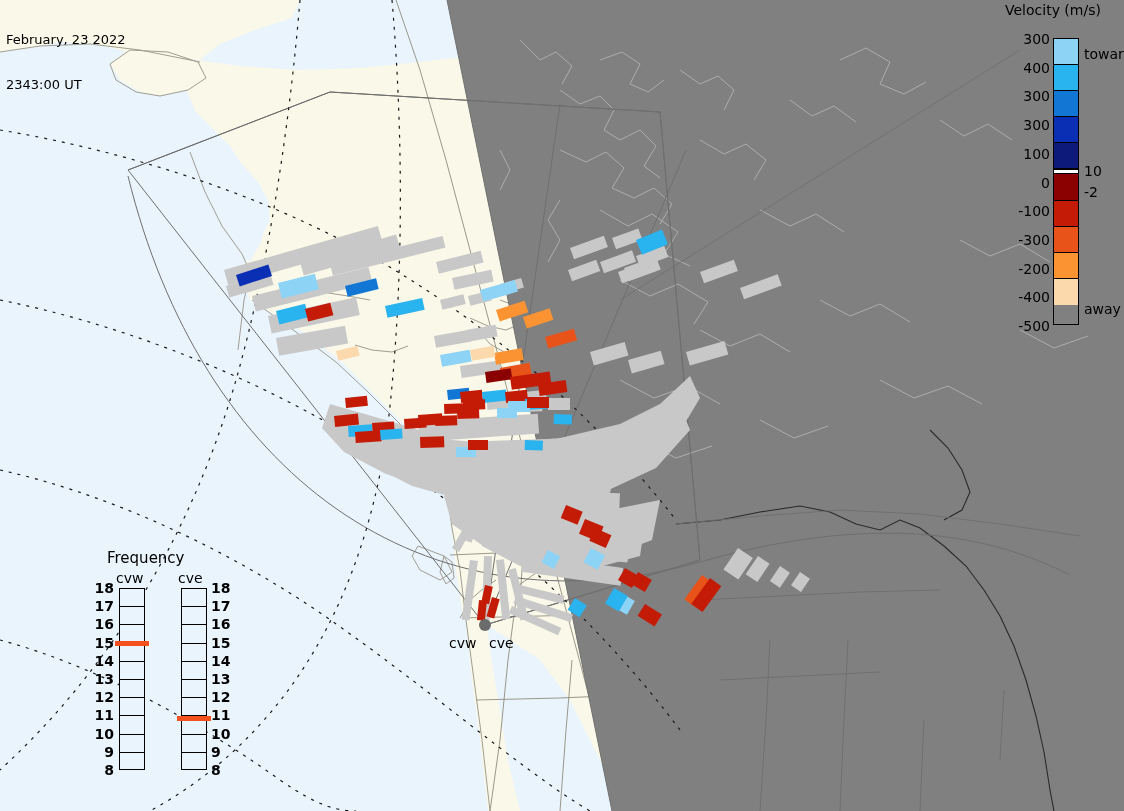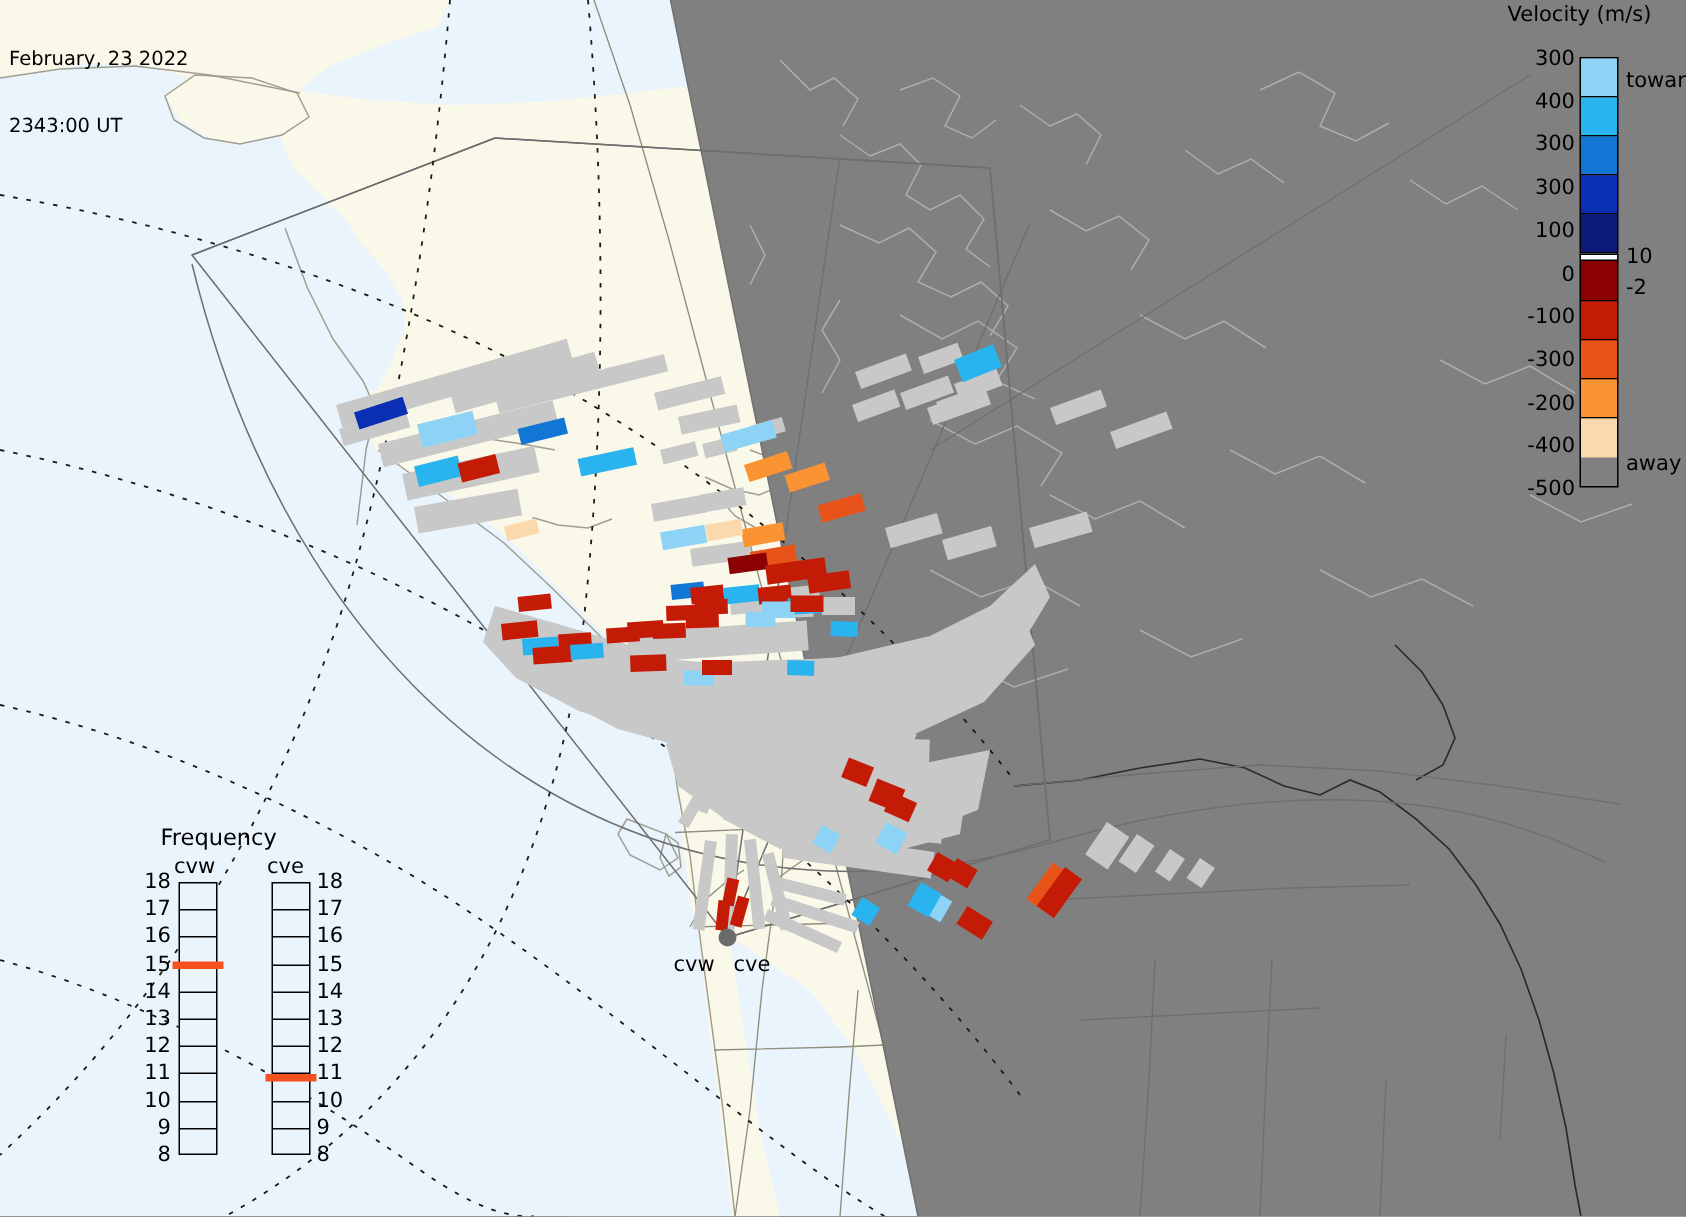--- a/index.html
+++ b/index.html
@@ -29,21 +29,21 @@
 
   
   #freq-title{left:107px;top:549px;font-size:15px;color:#000;}
   .freq-name{position:absolute;font-size:14px;color:#000;}
   .freq-box{position:absolute;width:26px;height:182px;border:1px solid #000;
             background:#eaf4fd;box-sizing:border-box;}
   .freq-box .cellrow{width:100%;height:18.2px;box-sizing:border-box;
                      border-bottom:1px solid #000;}
   .freq-box .cellrow:last-child{border-bottom:none;}
   .freq-mark{position:absolute;height:5px;background:#f4511e;}
-  .freq-tick{position:absolute;font-size:14px;color:#000;width:26px;}
+  .freq-tick{position:absolute;font-size:14px;color:#000;width:26px;font-weight:bold;}
   .freq-tick.l{text-align:right;}
   .freq-tick.r{text-align:left;}
 
   
   .site-label{position:absolute;font-size:14px;color:#000;}
 </style>
 </head>
 <body>
 
 <div id="stage">

